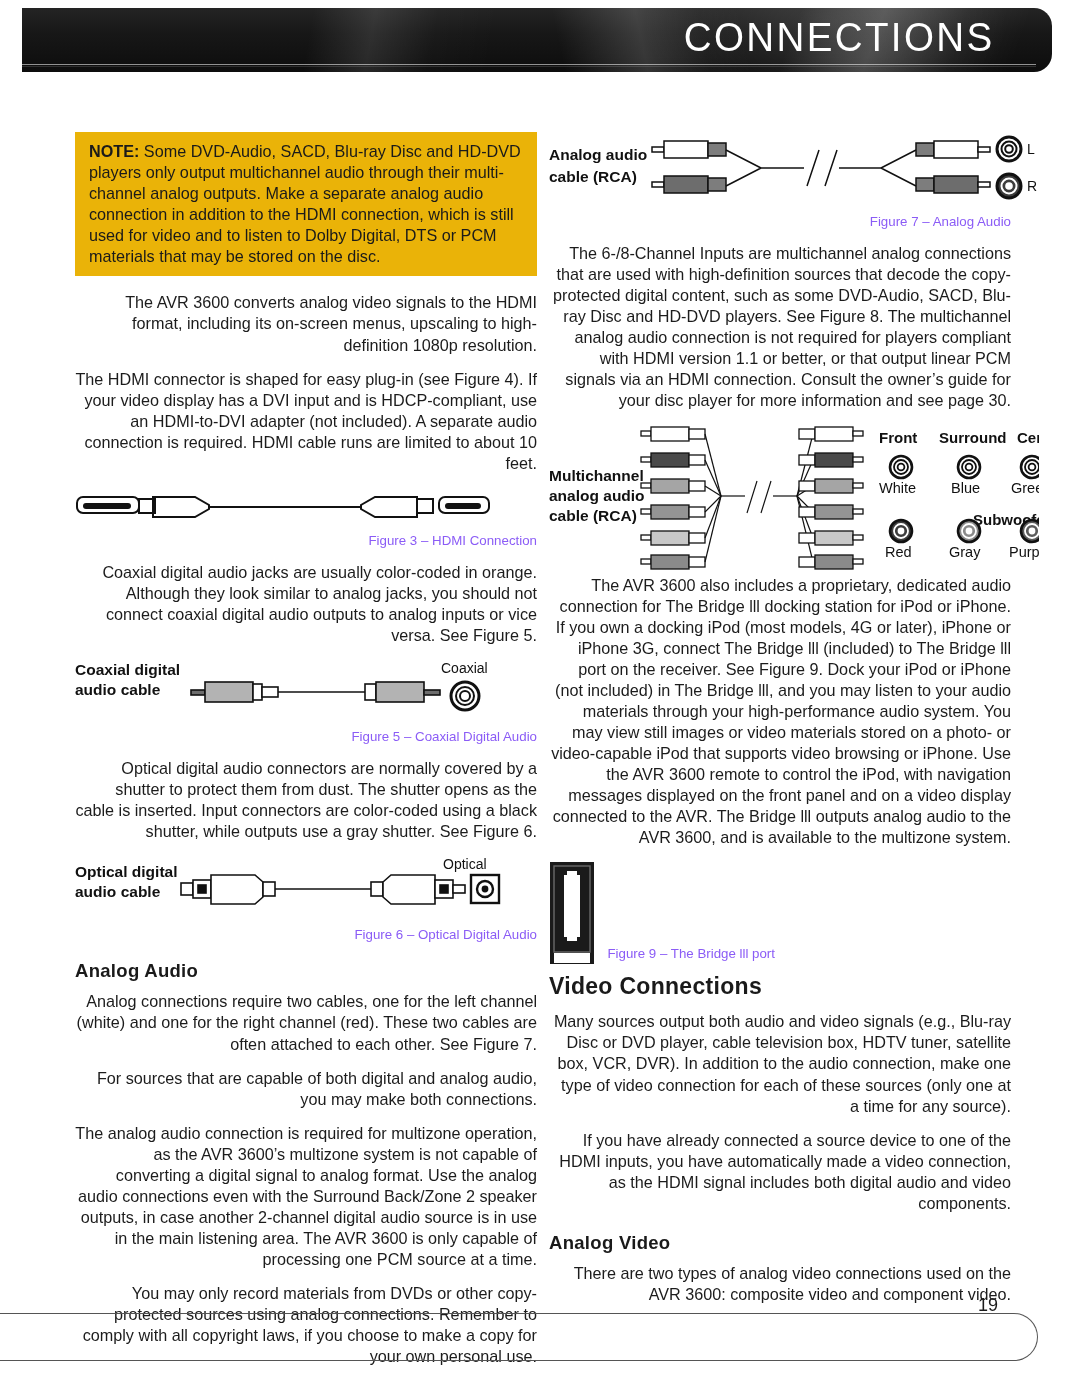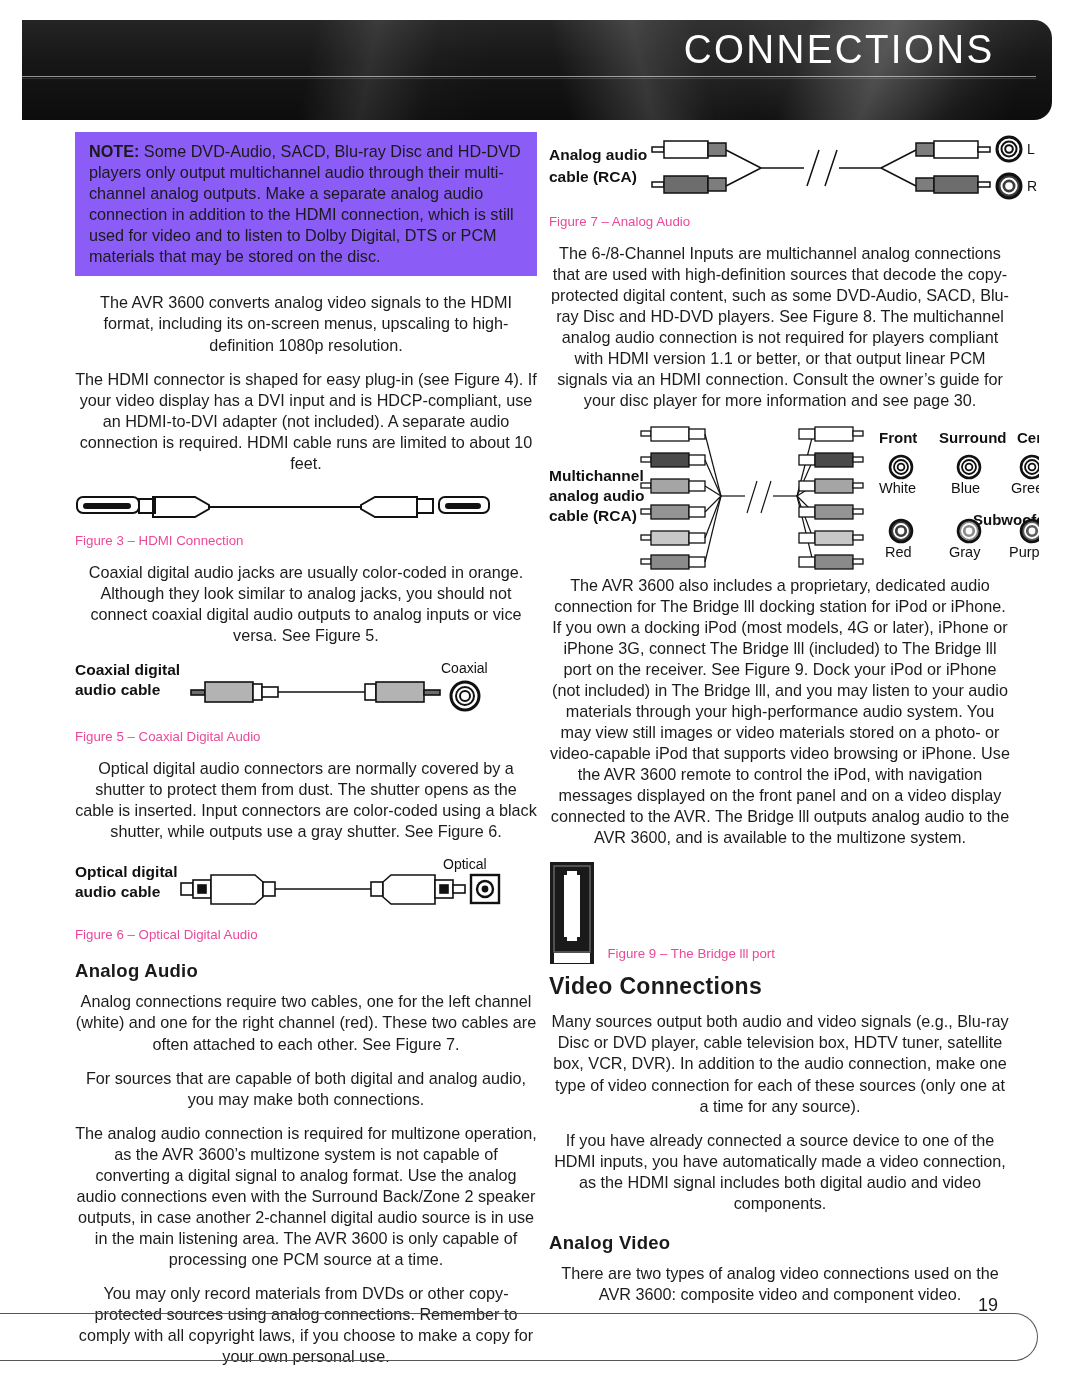--- a/index.html
+++ b/index.html
@@ -13,23 +13,23 @@
     position: relative;
     font-family: "Liberation Sans", sans-serif;
     color: #1a1a1a;
     overflow: hidden;
   }
 
   
   .banner-wrap {
     position: absolute;
     left: 22px;
-    top: 20px;
+    top: 8px;
     width: 1030px;
-    height: 100px;
+    height: 64px;
   }
   .banner {
     position: absolute;
     inset: 0;
     border-radius: 0 18px 18px 0;
     overflow: hidden;
     background:
       linear-gradient(100deg, rgba(255,255,255,0.00) 28%, rgba(255,255,255,0.11) 34%, rgba(255,255,255,0.02) 40%, rgba(255,255,255,0.00) 46%),
       linear-gradient(78deg, rgba(255,255,255,0.00) 52%, rgba(255,255,255,0.16) 60%, rgba(255,255,255,0.03) 66%, rgba(255,255,255,0.00) 70%),
       linear-gradient(110deg, rgba(255,255,255,0.00) 74%, rgba(255,255,255,0.20) 82%, rgba(255,255,255,0.05) 90%, rgba(255,255,255,0.00) 96%),
@@ -72,52 +72,53 @@
     width: 462px;
   }
   .col-left  { left: 75px; }
   .col-right { left: 549px; }
 
   p.body {
     font-size: 16.2px;
     line-height: 1.30;
     margin: 0 0 13px 0;
     color: #1c1c1c;
-    text-align: center;
+    text-align: right;
   }
   h2.sec {
     font-size: 18.5px;
     font-weight: bold;
     margin: 18px 0 9px 0;
     letter-spacing: 0.3px;
   }
   h2.sec.big {
     font-size: 23px;
     margin: 8px 0 11px 0;
   }
 
   
   .note-box {
-    background: #8b5cf6;
+    background: #eab308;
     padding: 9px 12px 9px 14px;
     margin: 0 0 16px 0;
   }
   .note-box p {
     margin: 0;
     font-size: 16.2px;
     line-height: 1.30;
   }
   .note-lead { font-weight: bold; }
 
   
   .fig-cap {
     font-size: 13.3px;
     margin: 2px 0 14px 0;
-    color: #ec4899;
+    color: #8b5cf6;
     font-family: "Liberation Sans Narrow", "Liberation Sans", sans-serif;
+    text-align: right;
   }
   .fig-cap.inline {
     display: inline-block;
     margin: 0;
     vertical-align: bottom;
   }
 
   .figure { margin: 4px 0 0 0; }
 
   

